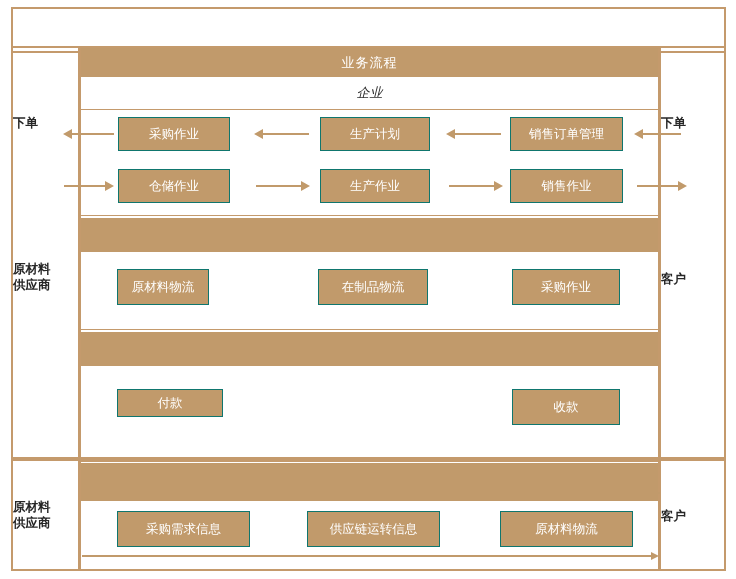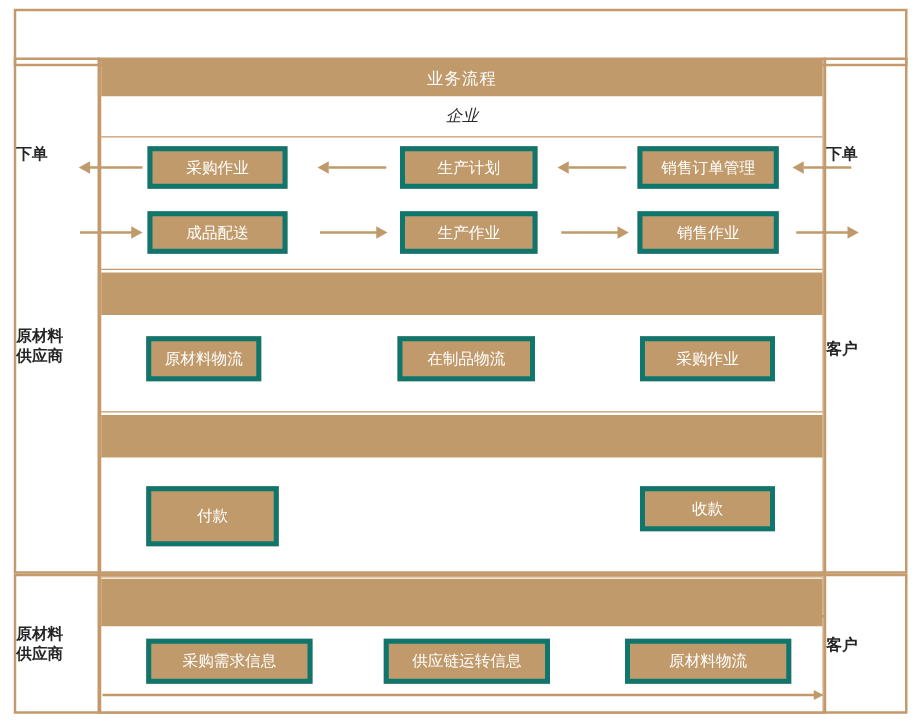--- a/index.html
+++ b/index.html
@@ -58,21 +58,21 @@
   }
 
   
   .pbox {
     background: #c19a6b;
     color: #ffffff;
     font-size: 12.5px;
     display: flex;
     align-items: center;
     justify-content: center;
-    border: 4px solid #0f766e;
+    border: 1px solid #0f766e;
     white-space: nowrap;
   }
 
   
   .side-label {
     color: #262626;
     font-size: 12.5px;
     font-weight: bold;
     text-align: center;
     line-height: 1.25;
@@ -136,21 +136,21 @@
     <span>采购作业</span>
   </div>
   <div class="abs pbox" style="left:320px; top:117px; width:110px; height:34px;">
     <span>生产计划</span>
   </div>
   <div class="abs pbox" style="left:510px; top:117px; width:113px; height:34px;">
     <span>销售订单管理</span>
   </div>
 
   <div class="abs pbox" style="left:118px; top:169px; width:112px; height:34px;">
-    <span>成品配送</span>
+    <span>仓储作业</span>
   </div>
   <div class="abs pbox" style="left:320px; top:169px; width:110px; height:34px;">
     <span>生产作业</span>
   </div>
   <div class="abs pbox" style="left:510px; top:169px; width:113px; height:34px;">
     <span>销售作业</span>
   </div>
 
   <div class="abs arrow-line" style="left:72px; top:133px; width:42px;"></div>
   <div class="abs arrow-head left" style="left:63px; top:129px;"></div>
@@ -185,21 +185,21 @@
   <div class="abs pbox" style="left:318px; top:269px; width:110px; height:36px;">
     <span>在制品物流</span>
   </div>
   <div class="abs pbox" style="left:512px; top:269px; width:108px; height:36px;">
     <span>采购作业</span>
   </div>
 
   <div class="abs band" style="left:81px; top:332px; width:577px; height:34px;"></div>
   <div class="abs thinline" style="left:81px; top:329px; width:577px; height:1px;"></div>
 
-  <div class="abs pbox" style="left:117px; top:389px; width:106px; height:48px;">
+  <div class="abs pbox" style="left:117px; top:389px; width:106px; height:28px;">
     <span>付款</span>
   </div>
   <div class="abs pbox" style="left:512px; top:389px; width:108px; height:36px;">
     <span>收款</span>
   </div>
 
   <div class="abs band" style="left:81px; top:463px; width:577px; height:38px;"></div>
 
   <div class="abs arrow-thin" style="left:90px; top:492px; width:570px;"></div>
   <div class="abs arrow-head-sm left" style="left:82px; top:489px;"></div>

